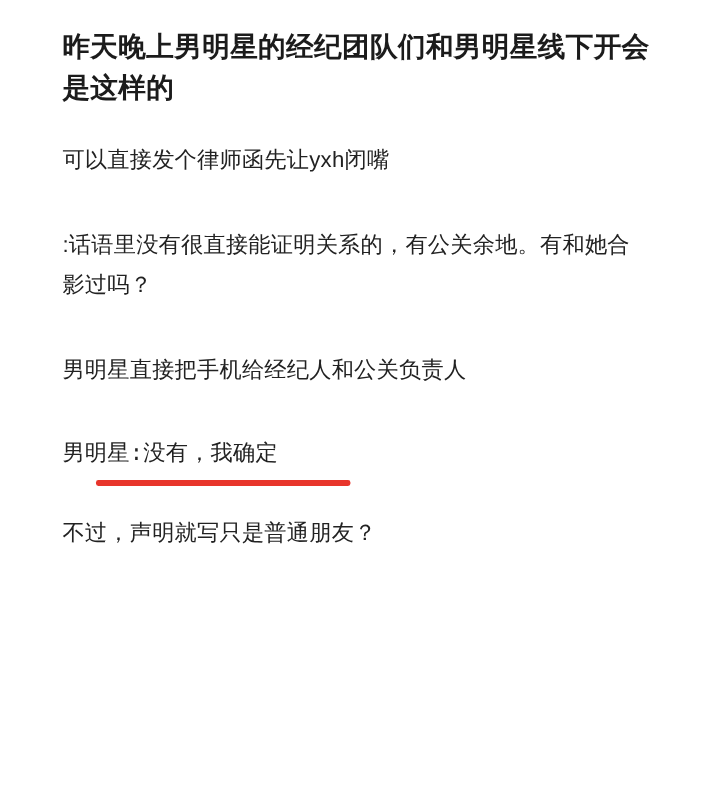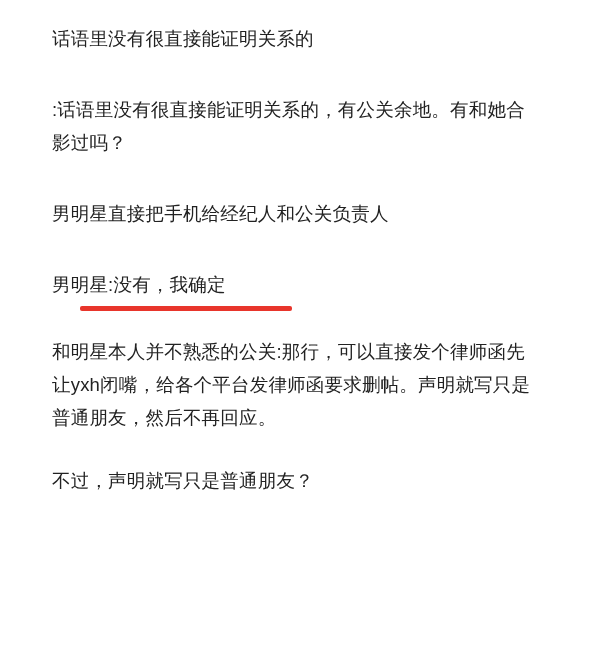--- a/index.html
+++ b/index.html
@@ -55,41 +55,42 @@
     position: absolute;
     left: 28px;
     top: 38px;
     width: 212px;
     height: 5px;
     background: #e8352b;
     border-radius: 2px;
   }
   .para.block {
     margin-bottom: 0;
+    font-family: Liberation Mono, monospace;
   }
   .clipped {
     overflow: hidden;
   }
 </style>
 </head>
 <body>
 
 <div class="page">
   <div class="content">
 
+    <h1 class="headline">昨天晚上男明星的经纪团队们和男明星线下开会是这样的</h1>
 
-    <p class="para">话语里没有很直接能证明关系的</p>
+    <p class="para">可以直接发个律师函先让yxh闭嘴</p>
 
     <p class="para">:话语里没有很直接能证明关系的，有公关余地。有和她合影过吗？</p>
 
     <p class="para">男明星直接把手机给经纪人和公关负责人</p>
 
     <div class="underline-block">
       <p class="para block">男明星:没有，我确定</p>
       <div class="redline"></div>
     </div>
 
-    <p class="para tight">和明星本人并不熟悉的公关:那行，可以直接发个律师函先让yxh闭嘴，给各个平台发律师函要求删帖。声明就写只是普通朋友，然后不再回应。</p>
 
     <p class="para block clipped">不过，声明就写只是普通朋友？</p>
 
   </div>
 </div>
 
 </body></html>

